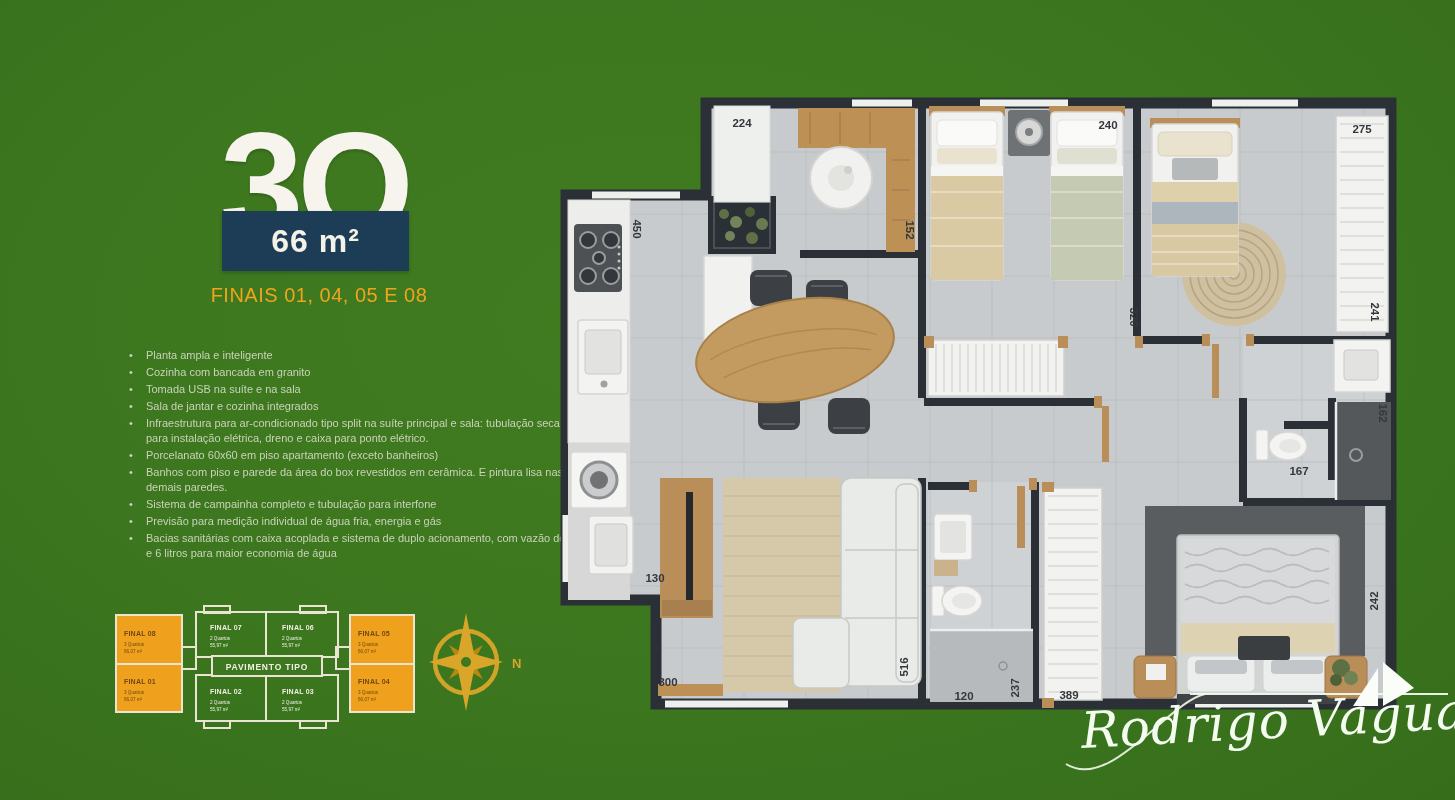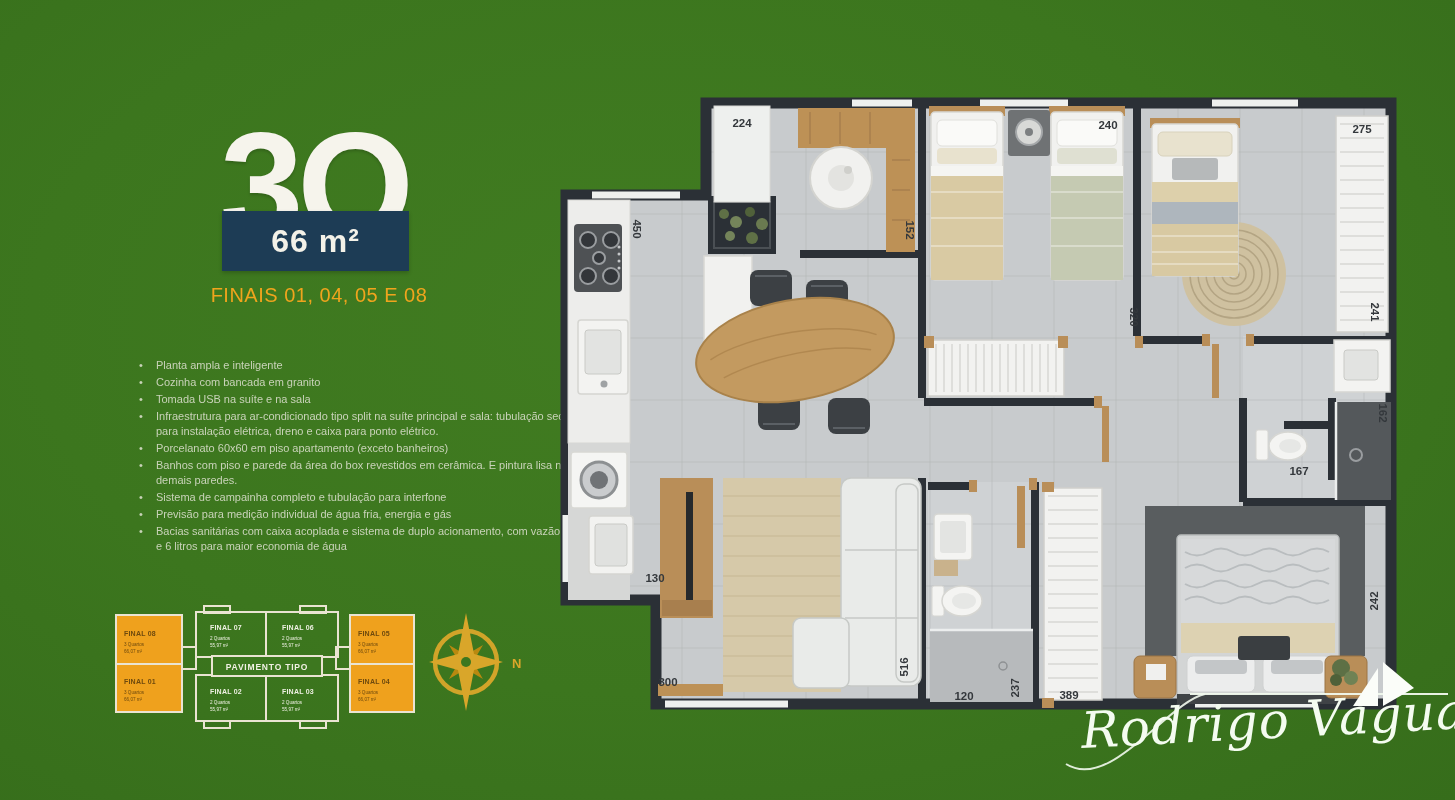--- a/index.html
+++ b/index.html
@@ -7,21 +7,21 @@
          background:radial-gradient(ellipse at 45% 40%, #417c21 0%, #3c761e 55%, #366d1b 100%);
          font-family:"Liberation Sans",sans-serif;}
   .abs{position:absolute;}
   #title{left:204px;top:92px;width:220px;text-align:center;font-size:150px;line-height:1.25;
          font-weight:bold;color:#f6f4ec;letter-spacing:-6px;text-shadow:0 2px 3px rgba(0,0,0,.18);}
   #badge{left:222px;top:211px;width:187px;height:60px;background:#1d3c55;display:flex;
          align-items:center;justify-content:center;font-size:32px;font-weight:bold;color:#f3f1e8;
          letter-spacing:1px;box-shadow:0 2px 4px rgba(0,0,0,.2);}
   #finais{left:158px;top:284px;width:322px;text-align:center;font-size:20px;font-weight:normal;
           color:#f0a41d;letter-spacing:.5px;}
-  #features{left:118px;top:342px;width:452px;margin:16px;padding:0;list-style:none;
+  #features{left:118px;top:342px;width:452px;margin:6px;padding:0;list-style:none;
             color:#c9d3b9;font-size:11px;line-height:15px;}
   #features li{position:relative;padding-left:22px;margin-bottom:2px;}
   #features li::before{content:"•";position:absolute;left:5px;top:0;color:#c9d3b9;}
   svg text{font-family:"Liberation Sans",sans-serif;}
   .dim{font-size:11.5px;font-weight:bold;fill:#34383c;}
   .mini-name{font-size:7px;font-weight:bold;letter-spacing:.2px;}
   .mini-sub{font-size:4.6px;}
   .u-dark{fill:#6e4a0e;}
   .u-light{fill:#eef0e2;}
   .mini-center{font-size:8.5px;font-weight:bold;fill:#f1f0e4;letter-spacing:.8px;}
@@ -36,20 +36,21 @@
   <div class="abs" id="title">3Q</div>
   <div class="abs" id="badge">
     <span>66 m²</span>
   </div>
   <div class="abs" id="finais">FINAIS 01, 04, 05 E 08</div>
 
   <ul class="abs" id="features">
     <li>Planta ampla e inteligente</li>
     <li>Cozinha com bancada em granito</li>
     <li>Tomada USB na suíte e na sala</li>
+    <li>Sala de jantar e cozinha integrados</li>
     <li>Infraestrutura para ar-condicionado tipo split na suíte principal e sala: tubulação seca para instalação elétrica, dreno e caixa para ponto elétrico.</li>
     <li>Porcelanato 60x60 em piso apartamento (exceto banheiros)</li>
     <li>Banhos com piso e parede da área do box revestidos em cerâmica. E pintura lisa nas demais paredes.</li>
     <li>Sistema de campainha completo e tubulação para interfone</li>
     <li>Previsão para medição individual de água fria, energia e gás</li>
     <li>Bacias sanitárias com caixa acoplada e sistema de duplo acionamento, com vazão de 3 e 6 litros para maior economia de água</li>
   </ul>
 
   <svg class="abs" style="left:105px;top:602px;" width="322" height="132" viewBox="105 602 322 132">
     <g fill="none" stroke="#eae4d2" stroke-width="2">

